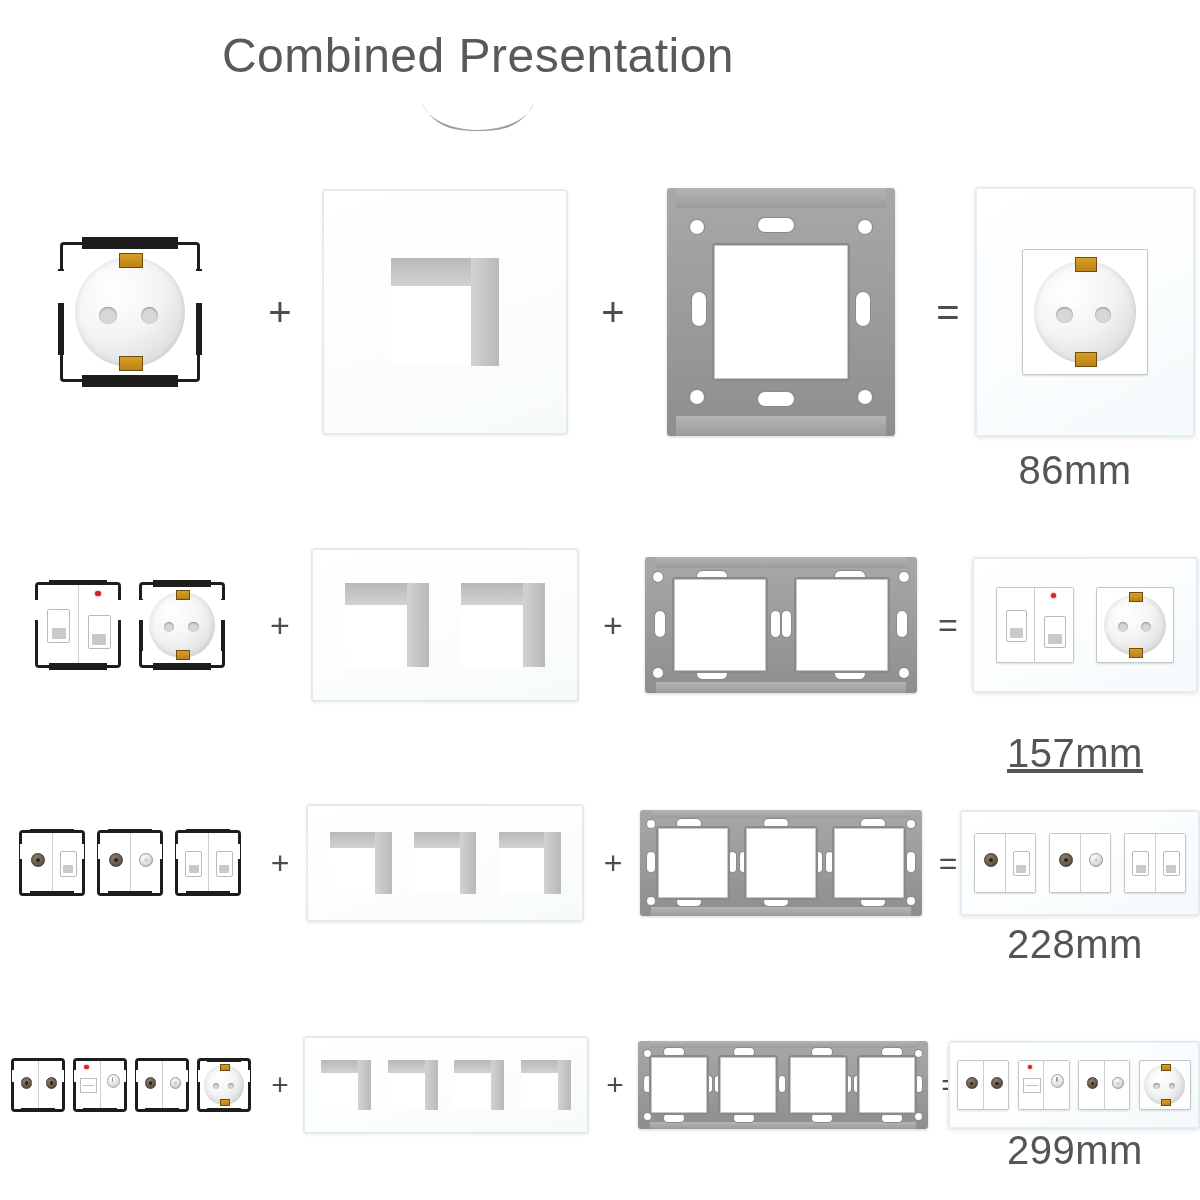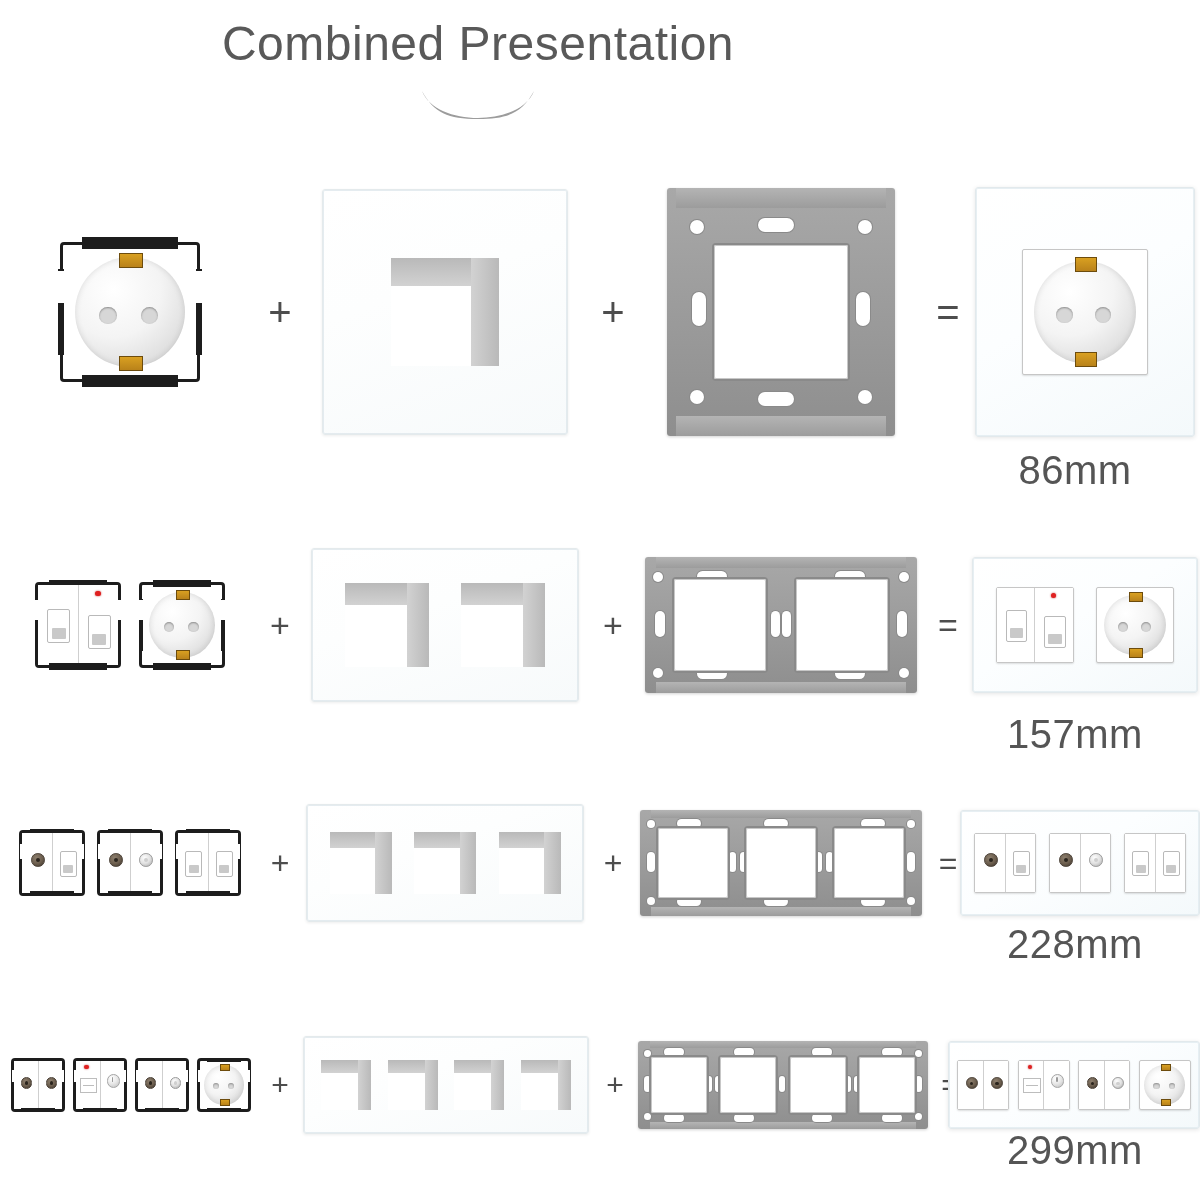--- a/index.html
+++ b/index.html
@@ -5,21 +5,21 @@
   html,body{margin:0;padding:0;}
   body{
     width:1200px;height:1200px;
     background:#ffffff;
     font-family:"Liberation Sans","DejaVu Sans",sans-serif;
     overflow:hidden;
     position:relative;
   }
 
   
-  .title-wrap{position:absolute;left:0;top:18px;width:956px;text-align:center;}
+  .title-wrap{position:absolute;left:0;top:30px;width:956px;text-align:center;}
   .title{
     font-size:48px;color:#595959;letter-spacing:.5px;font-weight:400;
     line-height:1.1;
   }
   .swoosh{margin:14px auto 0;width:120px;height:46px;}
 
   
   .row{position:absolute;left:0;width:1200px;display:flex;align-items:center;}
   .row1{top:178px;height:268px;}
   .row2{top:540px;height:170px;}
@@ -372,21 +372,21 @@
           <div class="dish"></div>
           <div class="earth t"></div>
           <div class="earth b"></div>
           <div class="pin l"></div>
           <div class="pin r"></div>
         </div>
       </div>
     </div>
   </div>
 </div>
-<div class="size-label" style="left:960px;top:712px;width:230px;">157mm</div>
+<div class="size-label" style="left:960px;top:731px;width:230px;text-decoration:underline;">157mm</div>
 
 <div class="row row3">
 
   <div class="cell" style="width:260px;gap:12px;">
     <div class="module" style="width:66px;height:66px;">
       <div class="tab-l">
           <span></span>
         </div>
       <div class="tab-r">
           <span></span>

